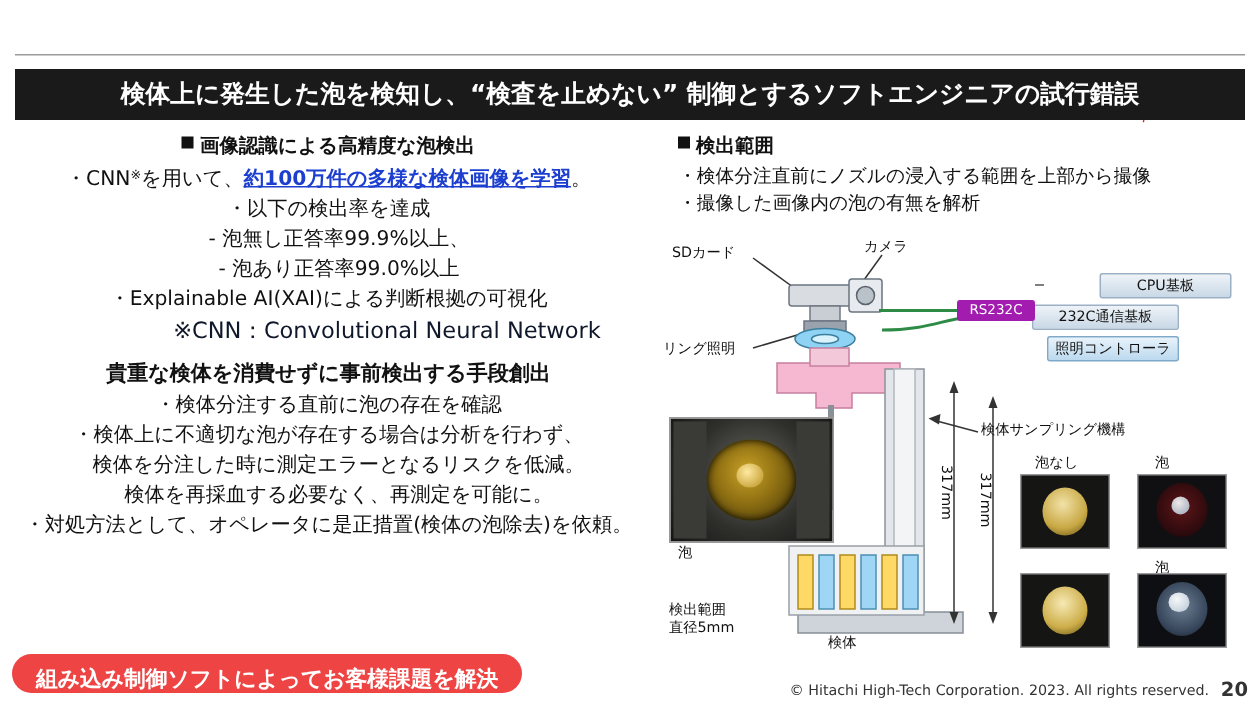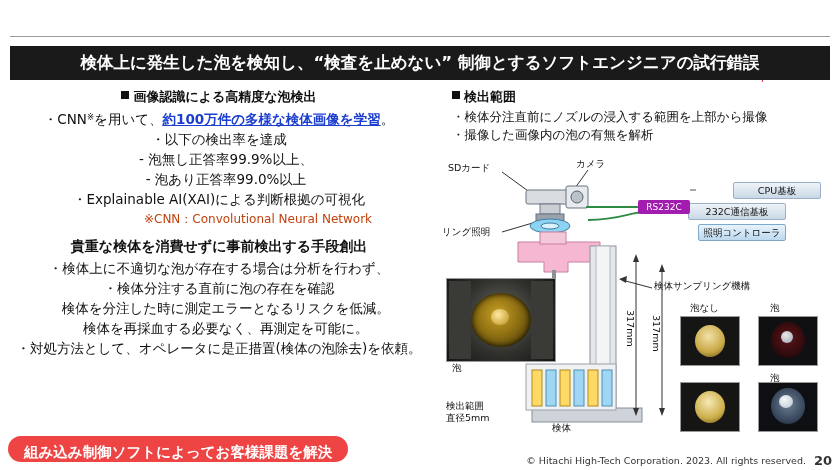--- a/index.html
+++ b/index.html
@@ -18,21 +18,21 @@
   .banner span{display:block;color:#ffffff;font-size:16.5px;font-weight:bold;line-height:34px;text-align:center;white-space:nowrap;}
 
   
   .lcol{position:absolute;left:4px;top:88px;width:430px;text-align:center;}
   .sec-head{font-size:13px;font-weight:bold;color:#111;margin:0 0 2px 0;}
   .sec-head .mark{display:inline-block;width:8px;height:8px;background:#111;margin-right:4px;vertical-align:2px;}
   .li{font-size:13.5px;color:#111;line-height:19px;margin:1px 0;}
   .blue{color:#1d3fd0;font-weight:bold;text-decoration:underline;}
   .sup{font-size:8.5px;vertical-align:4px;}
   .indent1{margin-left:14px;}
-  .note{font-size:12px;color:#c2410c;margin-left:78px;margin-top:2px;}
+  .note{font-size:15px;color:#0f172a;margin-left:78px;margin-top:2px;}
   .sec2{margin-top:10px;}
   .sec-head2{font-size:14px;font-weight:bold;color:#111;margin:0 0 3px 0;}
 
   
   .rcol{position:absolute;left:452px;top:88px;width:384px;}
   .rli{font-size:12.5px;color:#111;line-height:18px;white-space:nowrap;}
 
   
   .footer-pill{position:absolute;left:8px;bottom:8px;height:26px;background:#ef4444;border-radius:13px;padding:0 16px;display:flex;align-items:flex-end;}
   .footer-pill span{color:#fff;font-size:14.5px;font-weight:bold;white-space:nowrap;}
@@ -80,22 +80,22 @@
     <div class="li">・以下の検出率を達成</div>
     <div class="li indent1">- 泡無し正答率99.9%以上、</div>
     <div class="li indent1">- 泡あり正答率99.0%以上</div>
     <div class="li">・Explainable AI(XAI)による判断根拠の可視化</div>
     <div class="note">※CNN：Convolutional Neural Network</div>
 
     <div class="sec2">
       <div class="sec-head2">
         <span class="mark"></span><span>貴重な検体を消費せずに事前検出する手段創出</span>
       </div>
+      <div class="li">・検体分注する直前に泡の存在を確認</div>
       <div class="li">・検体上に不適切な泡が存在する場合は分析を行わず、</div>
-      <div class="li">・検体分注する直前に泡の存在を確認</div>
       <div class="li">　検体を分注した時に測定エラーとなるリスクを低減。</div>
       <div class="li">　検体を再採血する必要なく、再測定を可能に。</div>
       <div class="li">・対処方法として、オペレータに是正措置(検体の泡除去)を依頼。</div>
     </div>
   </div>
 
   <div class="rcol">
     <div class="sec-head">
       <span class="mark"></span><span>検出範囲</span>
     </div>

